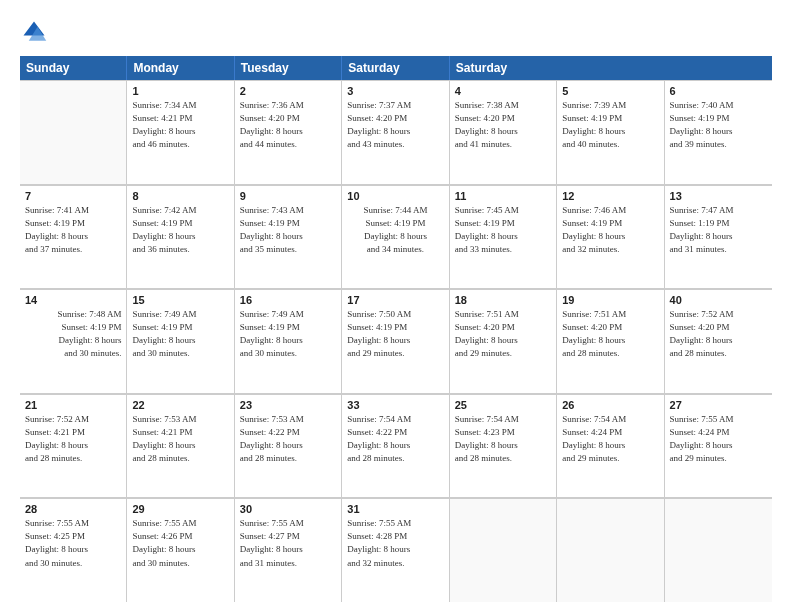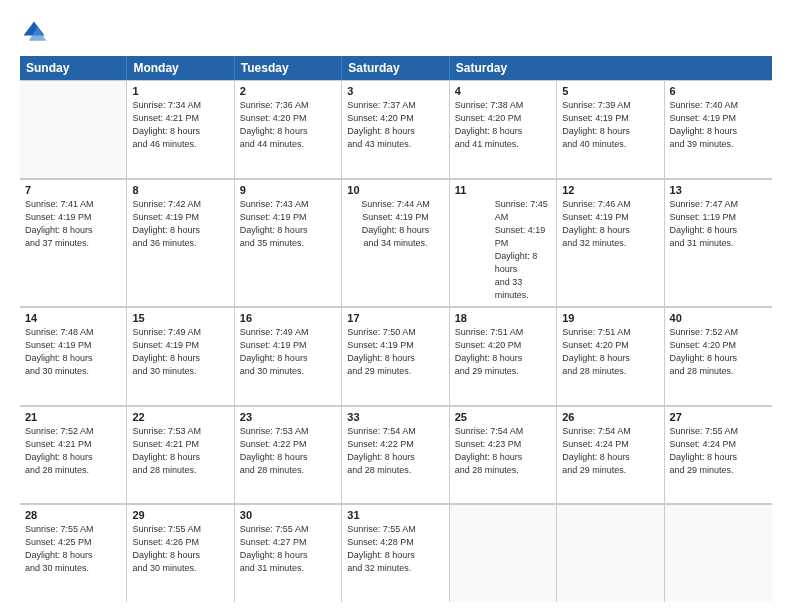--- a/index.html
+++ b/index.html
@@ -97,20 +97,21 @@
     .day-num {
       font-size: 11px;
       font-weight: bold;
       color: #222;
       margin-bottom: 2px;
     }
     .cell-text {
       font-size: 9px;
       color: #333;
       line-height: 1.45;
+      font-family: Liberation Serif, serif;
     }
     .border-top {
       border-top: 1px solid #ccc;
     }
   </style>
 </head>
 <body>
 
 <div class="page">
   <div class="header">
@@ -208,21 +209,21 @@
           </div>
           <div class="cal-cell">
             <div class="day-num">10</div>
             <div class="cell-text" style="white-space: pre-line; text-align: center;">Sunrise: 7:44 AM
 Sunset: 4:19 PM
 Daylight: 8 hours
 and 34 minutes.</div>
           </div>
           <div class="cal-cell">
             <div class="day-num">11</div>
-            <div class="cell-text" style="white-space: pre-line; margin-left: 40px;">Sunrise: 7:45 AM
+            <div class="cell-text" style="white-space: pre-line;">Sunrise: 7:45 AM
 Sunset: 4:19 PM
 Daylight: 8 hours
 and 33 minutes.</div>
           </div>
           <div class="cal-cell">
             <div class="day-num">12</div>
             <div class="cell-text" style="white-space: pre-line;">Sunrise: 7:46 AM
 Sunset: 4:19 PM
 Daylight: 8 hours
 and 32 minutes.</div>
@@ -231,21 +232,21 @@
             <div class="day-num">13</div>
             <div class="cell-text" style="white-space: pre-line;">Sunrise: 7:47 AM
 Sunset: 1:19 PM
 Daylight: 8 hours
 and 31 minutes.</div>
           </div>
         </div>
         <div class="cal-row border-top">
           <div class="cal-cell">
             <div class="day-num">14</div>
-            <div class="cell-text" style="white-space: pre-line;">Sunrise: 7:48 AM
+            <div class="cell-text" style="white-space: pre-line; text-align: right;">Sunrise: 7:48 AM
 Sunset: 4:19 PM
 Daylight: 8 hours
 and 30 minutes.</div>
           </div>
           <div class="cal-cell">
             <div class="day-num">15</div>
             <div class="cell-text" style="white-space: pre-line;">Sunrise: 7:49 AM
 Sunset: 4:19 PM
 Daylight: 8 hours
 and 30 minutes.</div>

